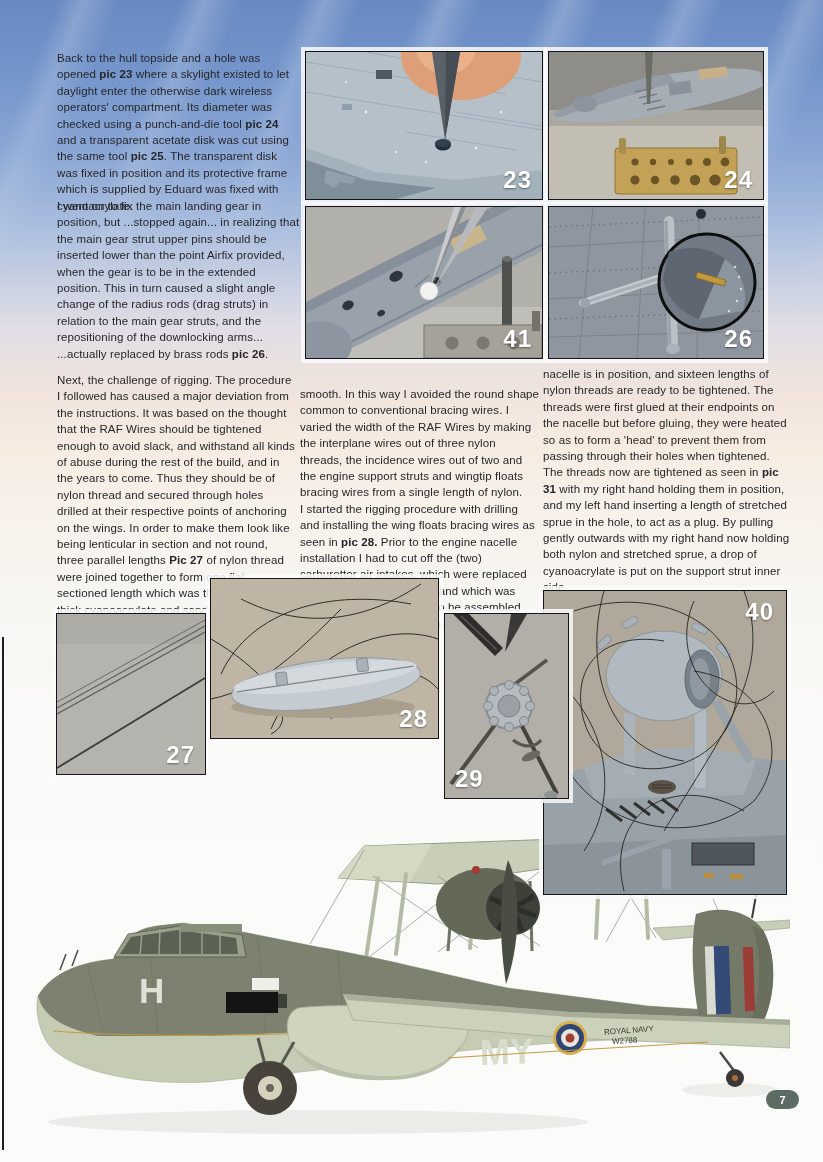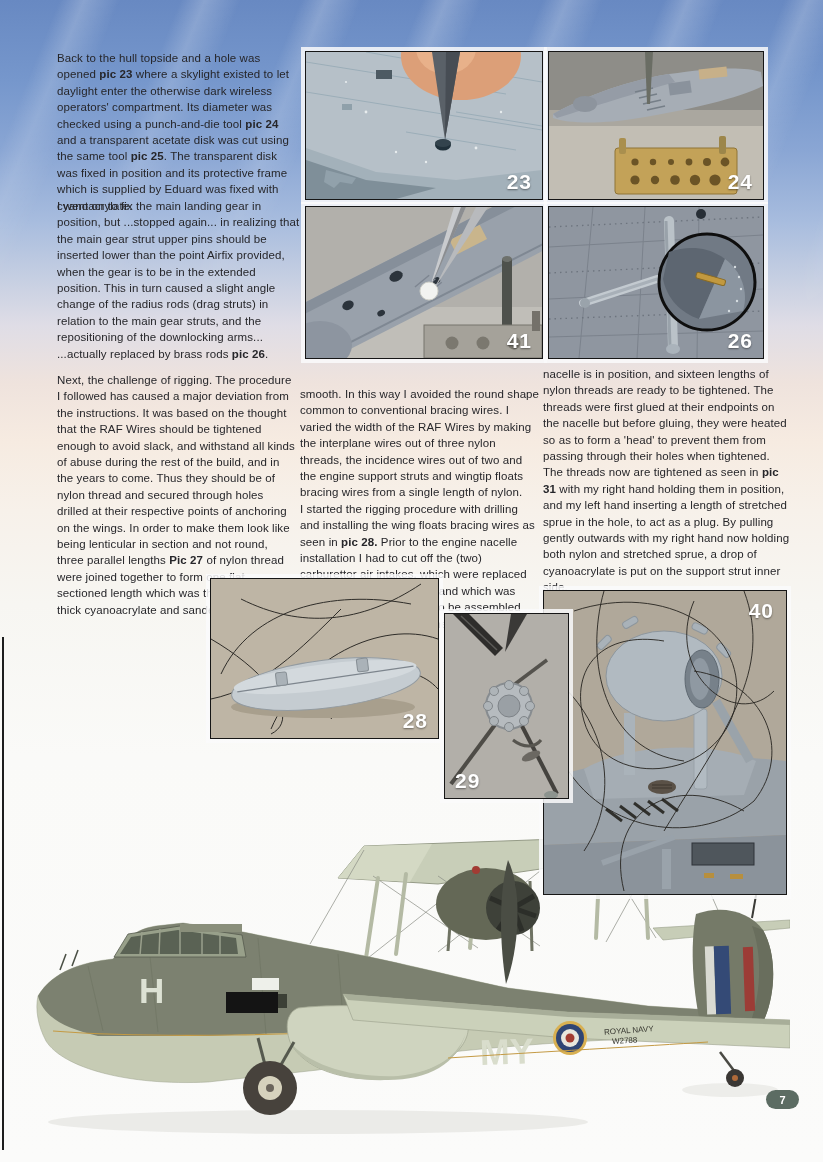--- a/index.html
+++ b/index.html
@@ -12,21 +12,21 @@
     background:repeating-linear-gradient(112deg,rgba(255,255,255,0) 0 55px,
       rgba(255,255,255,.22) 78px,rgba(255,255,255,0) 112px);
     -webkit-mask-image:linear-gradient(#000 0%,rgba(0,0,0,.5) 55%,transparent 100%);
     mask-image:linear-gradient(#000 0%,rgba(0,0,0,.5) 55%,transparent 100%);}
   .body-text{position:absolute;color:#26262a;font-size:11.5px;line-height:16.4px;
     letter-spacing:.1px;text-align:left;}
   .body-text .b{font-weight:bold;}
   .photo{position:absolute;border:1px solid #161616;overflow:hidden;background:#b0aea8;
     box-shadow:0 0 0 4px rgba(250,250,252,.85);}
   .photo svg{display:block;width:100%;height:100%;}
-  .pnum{position:absolute;font-weight:bold;font-size:21px;color:#fff;letter-spacing:1px;
+  .pnum{position:absolute;font-weight:bold;font-size:24px;color:#fff;letter-spacing:1px;
     line-height:1;text-shadow:0 1px 2px rgba(0,0,0,.45);}
   .pnum.br{bottom:7px;right:10px;}
   .pnum.bl{bottom:7px;left:10px;}
   .pnum.tr{top:9px;right:12px;}
   #photo23{left:305px;top:51px;width:236px;height:147px;}
   #photo24{left:548px;top:51px;width:214px;height:147px;}
   #photo25{left:305px;top:206px;width:236px;height:151px;}
   #photo26{left:548px;top:206px;width:214px;height:151px;}
   #photo27{left:56px;top:613px;width:148px;height:160px;}
   #photo28{left:210px;top:578px;width:227px;height:159px;}
@@ -202,20 +202,31 @@
         <circle cx="186" cy="60" r="1.2"></circle>
           <circle cx="190" cy="70" r="1.2"></circle>
           <circle cx="192" cy="82" r="1.2"></circle>
         <circle cx="188" cy="94" r="1.2"></circle>
           <circle cx="180" cy="104" r="1.2"></circle>
       </g>
     </svg>
     <span class="pnum br">26</span>
   </div>
 
+  <div class="photo" id="photo27">
+    <svg viewBox="0 0 148 160" preserveAspectRatio="none">
+      <rect width="148" height="160" fill="#b5b3ae"></rect>
+      <rect width="148" height="30" fill="#aeaca7"></rect>
+      <line x1="0" y1="100" x2="148" y2="18" stroke="#5c5c58" stroke-width="1.2"></line>
+      <line x1="0" y1="94" x2="148" y2="12" stroke="#63635f" stroke-width="1.1"></line>
+      <line x1="0" y1="88" x2="148" y2="6" stroke="#6a6a66" stroke-width="1"></line>
+      <line x1="0" y1="154" x2="148" y2="64" stroke="#3a3a36" stroke-width="1.8"></line>
+    </svg>
+    <span class="pnum br">27</span>
+  </div>
 
   <div class="photo" id="photo28">
     <svg viewBox="0 0 227 159" preserveAspectRatio="none">
       <rect width="227" height="159" fill="#beb5a5"></rect>
       <g stroke="#2e2c28" stroke-width="1" fill="none">
         <path d="M10,95 C40,30 120,10 200,25"></path>
         <path d="M0,60 C60,95 90,140 60,155"></path>
         <path d="M60,150 C90,80 170,40 227,60"></path>
         <path d="M120,140 C150,90 200,80 227,110"></path>
         <path d="M30,20 C90,50 150,45 210,5"></path>

